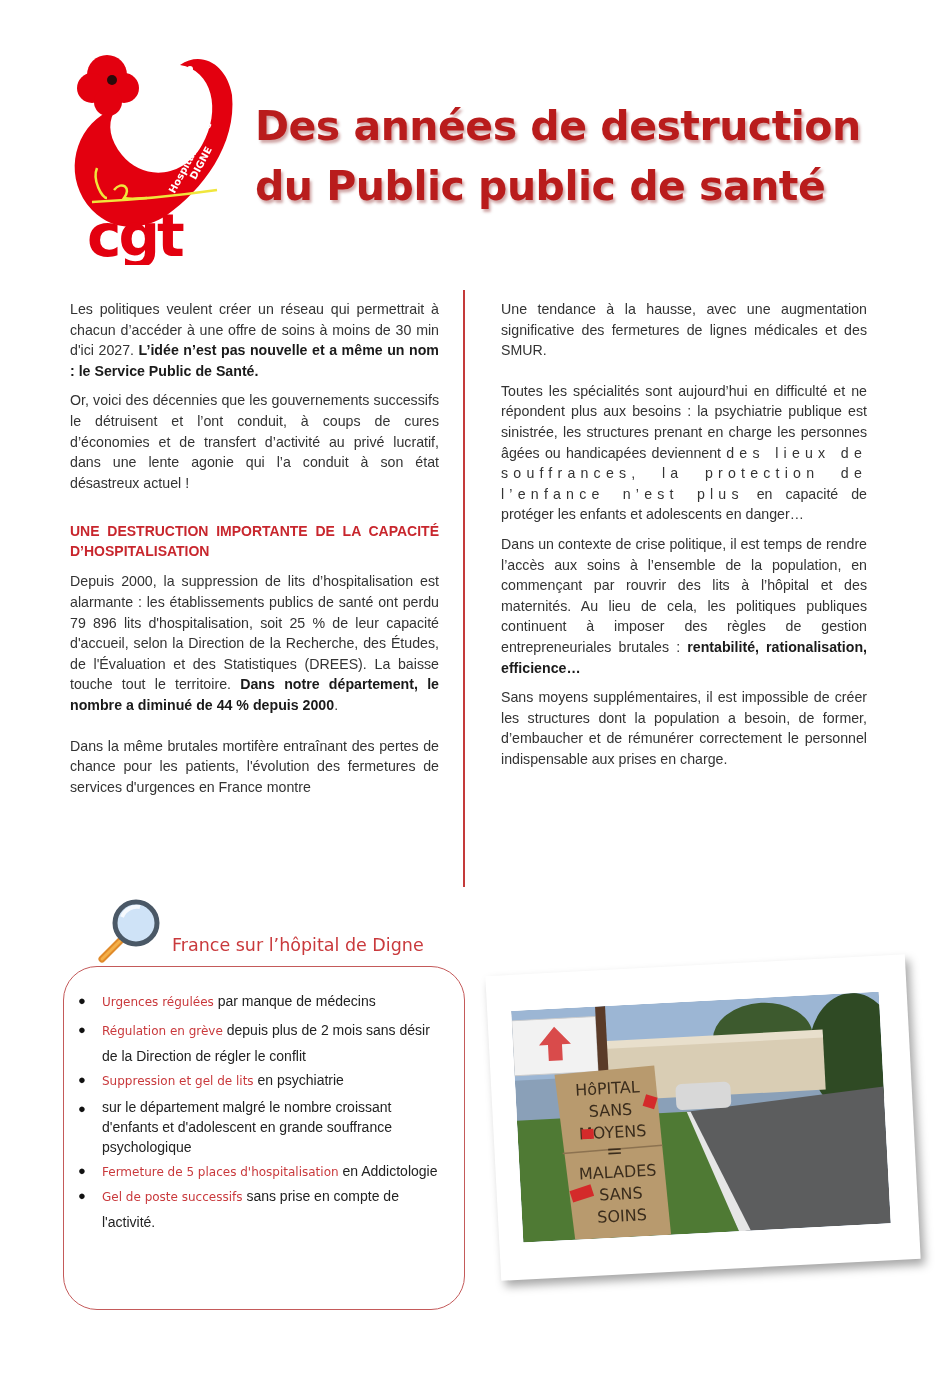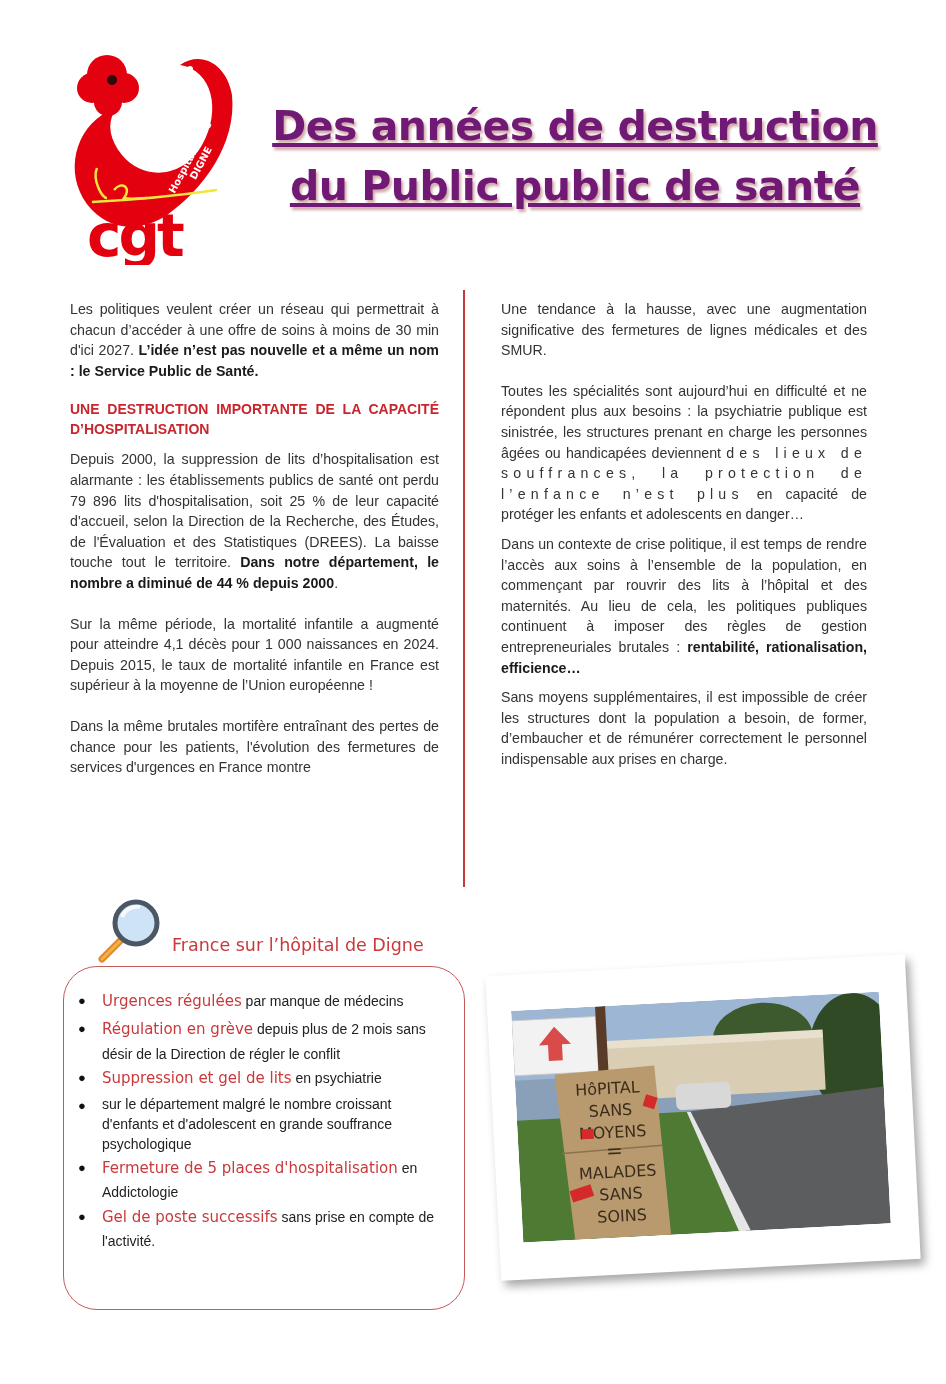--- a/index.html
+++ b/index.html
@@ -1,43 +1,43 @@
 <!DOCTYPE html>
 <html><head>
 <meta charset="utf-8">
 <style>
   * { box-sizing: border-box; margin: 0; padding: 0; }
   html, body { width: 946px; height: 1384px; background: #ffffff; overflow: hidden; }
   body { position: relative; font-family: "Liberation Sans", "DejaVu Sans", sans-serif; color: #2a2a2a; }
 
   .logo { position: absolute; left: 62px; top: 40px; width: 180px; height: 225px; }
-  .headline { position: absolute; left: 255px; top: 96px; width: 640px; text-align: center;
-    font-family: "DejaVu Sans", sans-serif; font-weight: bold; color: #701a75; font-size: 41px; line-height: 60px;
-    letter-spacing: -0.5px; text-shadow: 2px 3px 3px rgba(120,0,0,0.35); text-decoration: underline; }
+  .headline { position: absolute; left: 255px; top: 96px; width: 640px; text-align: left;
+    font-family: "DejaVu Sans", sans-serif; font-weight: bold; color: #b91c1c; font-size: 41px; line-height: 60px;
+    letter-spacing: -0.5px; text-shadow: 2px 3px 3px rgba(120,0,0,0.35); }
 
   .col { position: absolute; top: 299px; font-size: 14.2px; line-height: 20.6px; text-align: justify; color: #333; }
   .col-left { left: 70px; width: 369px; }
   .col-right { left: 501px; width: 366px; }
   .col p { margin-bottom: 9px; }
   .col p.gap { margin-top: 20px; }
   .col b { color: #1a1a1a; }
-  .section-title { color: #c8262d; font-weight: bold; font-size: 14px; line-height: 20px; margin-top: 18px; margin-bottom: 10px; }
+  .section-title { color: #c8262d; font-weight: bold; font-size: 14px; line-height: 20px; margin-top: 28px; margin-bottom: 10px; }
   .spaced { letter-spacing: 5.2px; }
 
   .divider { position: absolute; left: 463px; top: 290px; width: 2px; height: 597px; background: #c43a3a; }
 
   .magnifier { position: absolute; left: 92px; top: 895px; width: 72px; height: 72px; }
   .focus-title { position: absolute; left: 172px; top: 935px; font-size: 17.5px; color: #c9393c; font-family: "DejaVu Sans", sans-serif; }
 
   .focus-box { position: absolute; left: 63px; top: 966px; width: 402px; height: 344px;
     border: 1.5px solid #c45a5a; border-radius: 34px; background: #fff; }
   .focus-list { list-style: none; position: absolute; left: 36px; top: 22px; width: 340px; font-size: 14px; line-height: 24.3px; color: #222; }
   .focus-list li { position: relative; padding-left: 2px; margin-bottom: 0; }
   .focus-list li .bullet { position: absolute; left: -22px; top: 0; font-size: 13px; color: #111; }
-  .focus-list .hl { color: #c9393c; font-family: "DejaVu Sans", sans-serif; font-size: 15px; }
+  .focus-list .hl { color: #c9393c; font-family: "DejaVu Sans", sans-serif; font-size: 12px; }
   .focus-list .sub { display: block; line-height: 20px; }
 
   .photo-frame { position: absolute; left: 493px; top: 965px; width: 420px; height: 305px; background: #fff;
     transform: rotate(-3deg); box-shadow: 4px 6px 10px rgba(0,0,0,0.35); }
   .photo { position: absolute; left: 24px; top: 36px; width: 368px; height: 232px; overflow: hidden; }
 </style>
 </head>
 <body>
 
 <div class="logo">
@@ -66,23 +66,23 @@
   </svg>
 </div>
 
 <div class="headline">
   <div>Des années de destruction</div>
   <div>du Public public de santé</div>
 </div>
 
 <div class="col col-left">
   <p><span>Les politiques veulent créer un réseau  qui  permettrait à  chacun  d’accéder  à une offre de soins à moins de 30 min d'ici 2027. </span><b>L’idée n’est pas nouvelle et a même un nom : le Service Public de Santé.</b></p>
+  <p>Or, voici des décennies que les gouvernements successifs le détruisent et l’ont conduit, à coups de cures d’économies et de transfert d’activité au privé lucratif, dans une lente agonie qui l’a conduit à son état désastreux actuel !</p>
   <div class="section-title">UNE DESTRUCTION  IMPORTANTE DE LA CAPACITÉ D’HOSPITALISATION</div>
   <p><span>Depuis 2000, la suppression de lits d’hospitalisation est alarmante : les établissements publics de santé ont perdu 79 896 lits d'hospitalisation, soit 25 % de leur capacité d'accueil, selon la Direction de la Recherche, des Études, de l'Évaluation et des Statistiques (DREES). La baisse touche tout le territoire. </span><b>Dans notre département, le nombre a diminué de 44 % depuis 2000</b><span>.</span></p>
-  <p class="gap">Sur la même période, la mortalité infantile a augmenté pour atteindre 4,1 décès pour 1 000 naissances en 2024. Depuis 2015, le taux de mortalité infantile en France est supérieur à la moyenne de l’Union européenne !</p>
   <p class="gap">Dans la même brutales mortifère entraînant des pertes de chance pour les patients, l'évolution des fermetures de services d'urgences en France montre</p>
 </div>
 
 <div class="divider"></div>
 
 <div class="col col-right">
   <p>Une tendance à la hausse, avec une augmentation significative des fermetures de lignes médicales et des SMUR.</p>
   <p class="gap"><span>Toutes les spécialités sont aujourd’hui en difficulté et ne répondent plus aux besoins : la psychiatrie publique est  sinistrée, les structures prenant en charge  les personnes âgées ou handicapées deviennent </span><span class="spaced">des lieux de souffrances, la protection de l’enfance n’est plus</span><span> en capacité de protéger les enfants et adolescents en danger…</span></p>
   <p><span>Dans un contexte de crise politique, il est temps de rendre l’accès aux soins à l’ensemble de la population, en commençant par rouvrir des lits à l’hôpital et des maternités. Au lieu de cela, les politiques publiques continuent  à  imposer  des  règles  de  gestion entrepreneuriales brutales : </span><b>rentabilité, rationalisation, efficience…</b></p>
   <p>Sans moyens supplémentaires, il est impossible  de créer les structures dont  la  population  a  besoin, de  former,  d’embaucher  et  de  rémunérer correctement le personnel indispensable aux prises en charge.</p>

